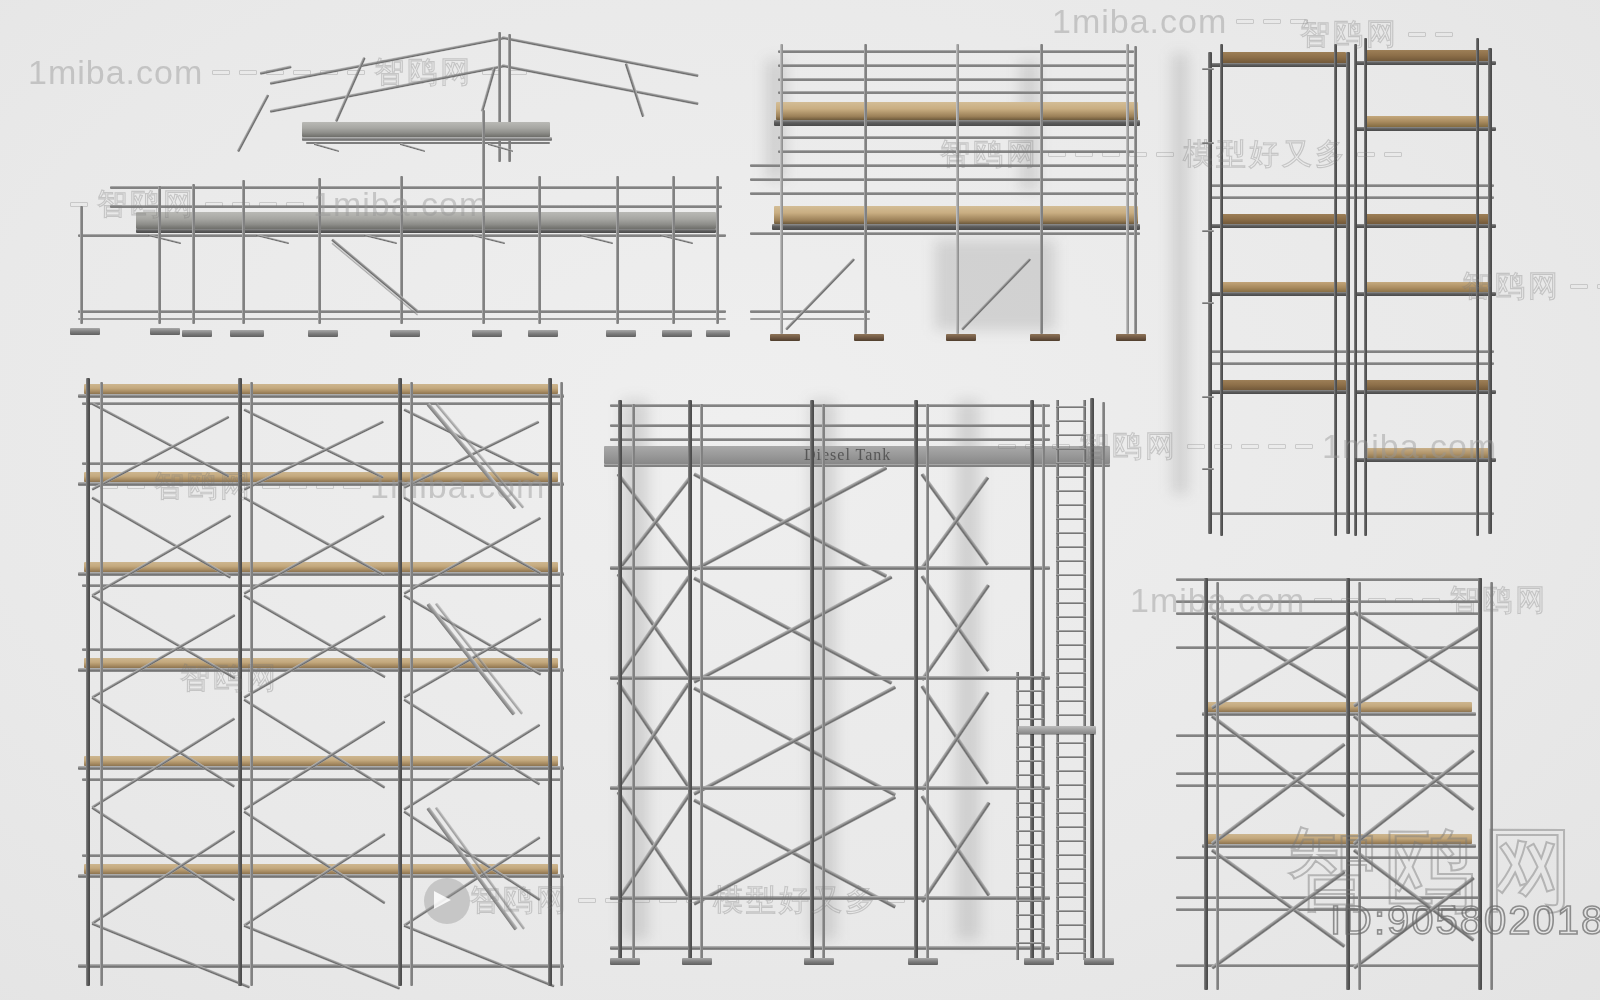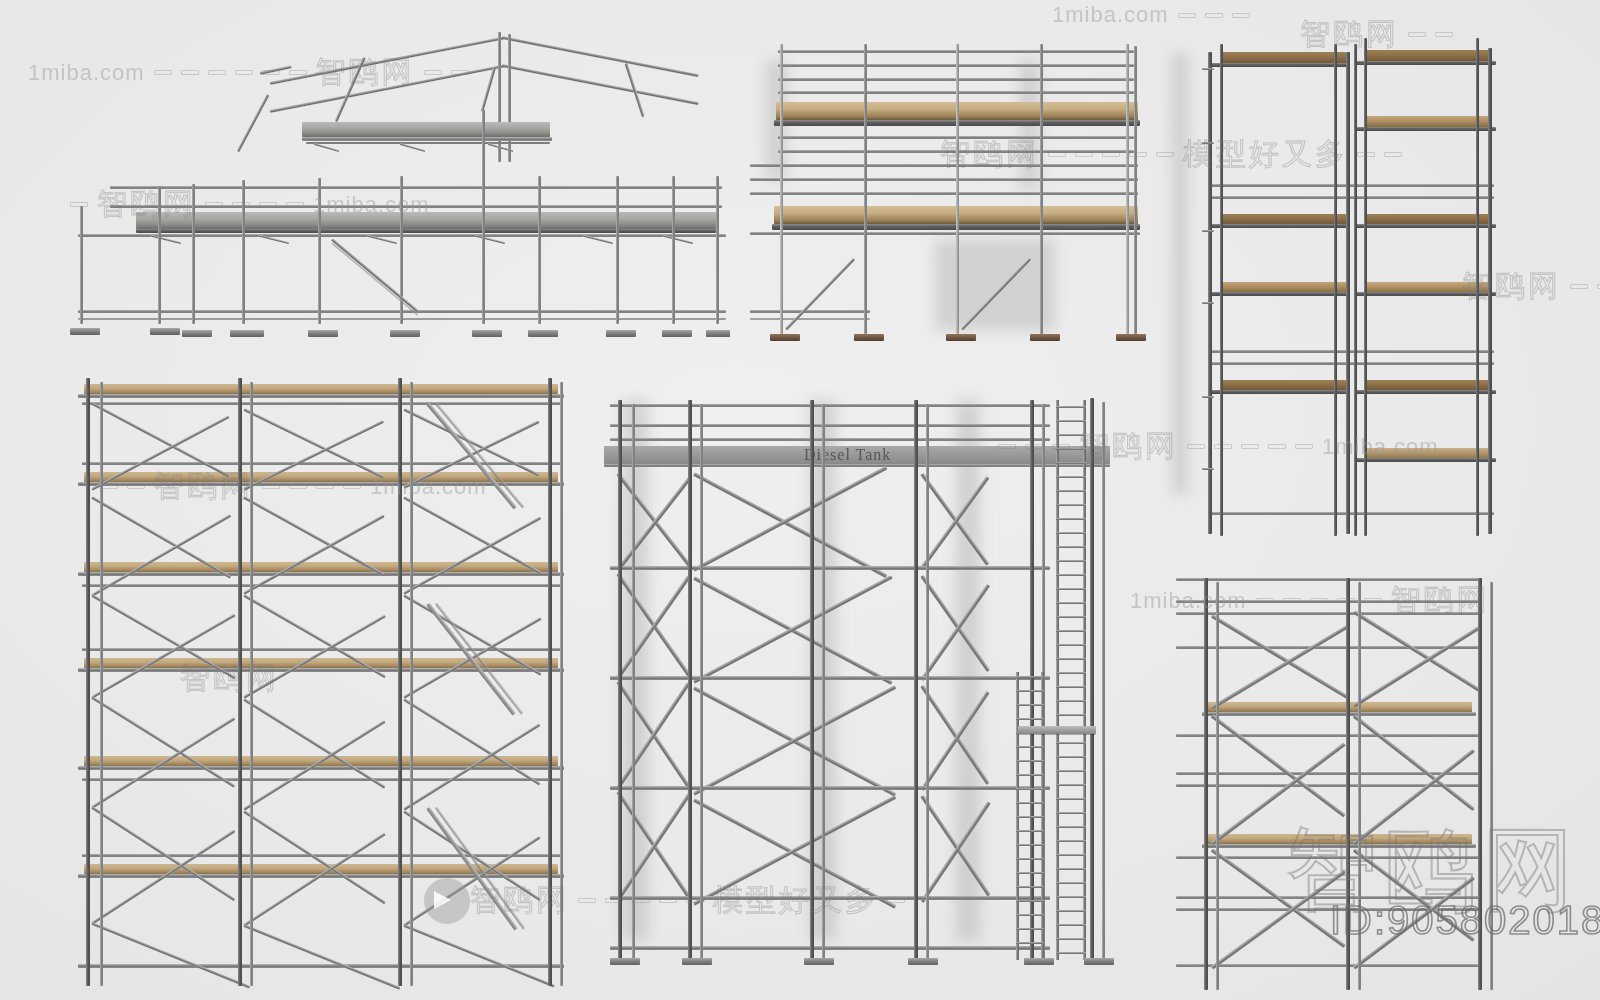--- a/index.html
+++ b/index.html
@@ -41,21 +41,21 @@
   .ladder{position:absolute;}
   .ladder .rail{position:absolute;width:3px;top:0;bottom:0;
     background:linear-gradient(90deg,#b4b4b4,#7f7f7f 50%,#616161);}
   .ladder .rung{position:absolute;left:0;right:0;height:2px;
     background:linear-gradient(180deg,#bfbfbf,#858585 50%,#6a6a6a);}
 
   
   .wm-row{position:absolute;display:flex;align-items:center;gap:9px;white-space:nowrap;
     pointer-events:none;user-select:none;}
   .wm-txt{color:transparent;-webkit-text-stroke:1px rgba(120,120,120,.34);
-    font-size:22px;letter-spacing:1px;font-family:"Liberation Sans",sans-serif;}
+    font-size:34px;letter-spacing:1px;font-family:"Liberation Sans",sans-serif;}
   .wm-txt.cn{font-size:30px;letter-spacing:3px;-webkit-text-stroke:1.1px rgba(120,120,120,.33);}
   .wm-txt.solid{-webkit-text-stroke:0;color:rgba(150,150,150,.45);}
   .wm-dash{display:flex;gap:9px;align-items:center;}
   .wm-dash i{display:block;width:16px;height:3px;border:1px solid rgba(125,125,125,.3);border-radius:1px;}
 
   .wm-big{position:absolute;font-size:92px;letter-spacing:6px;color:transparent;
     -webkit-text-stroke:2px rgba(120,120,120,.45);font-family:"Liberation Sans",sans-serif;
     pointer-events:none;user-select:none;}
   .wm-id{position:absolute;font-size:40px;letter-spacing:2px;color:transparent;
     -webkit-text-stroke:1.6px rgba(105,105,105,.72);font-family:"Liberation Sans",sans-serif;

